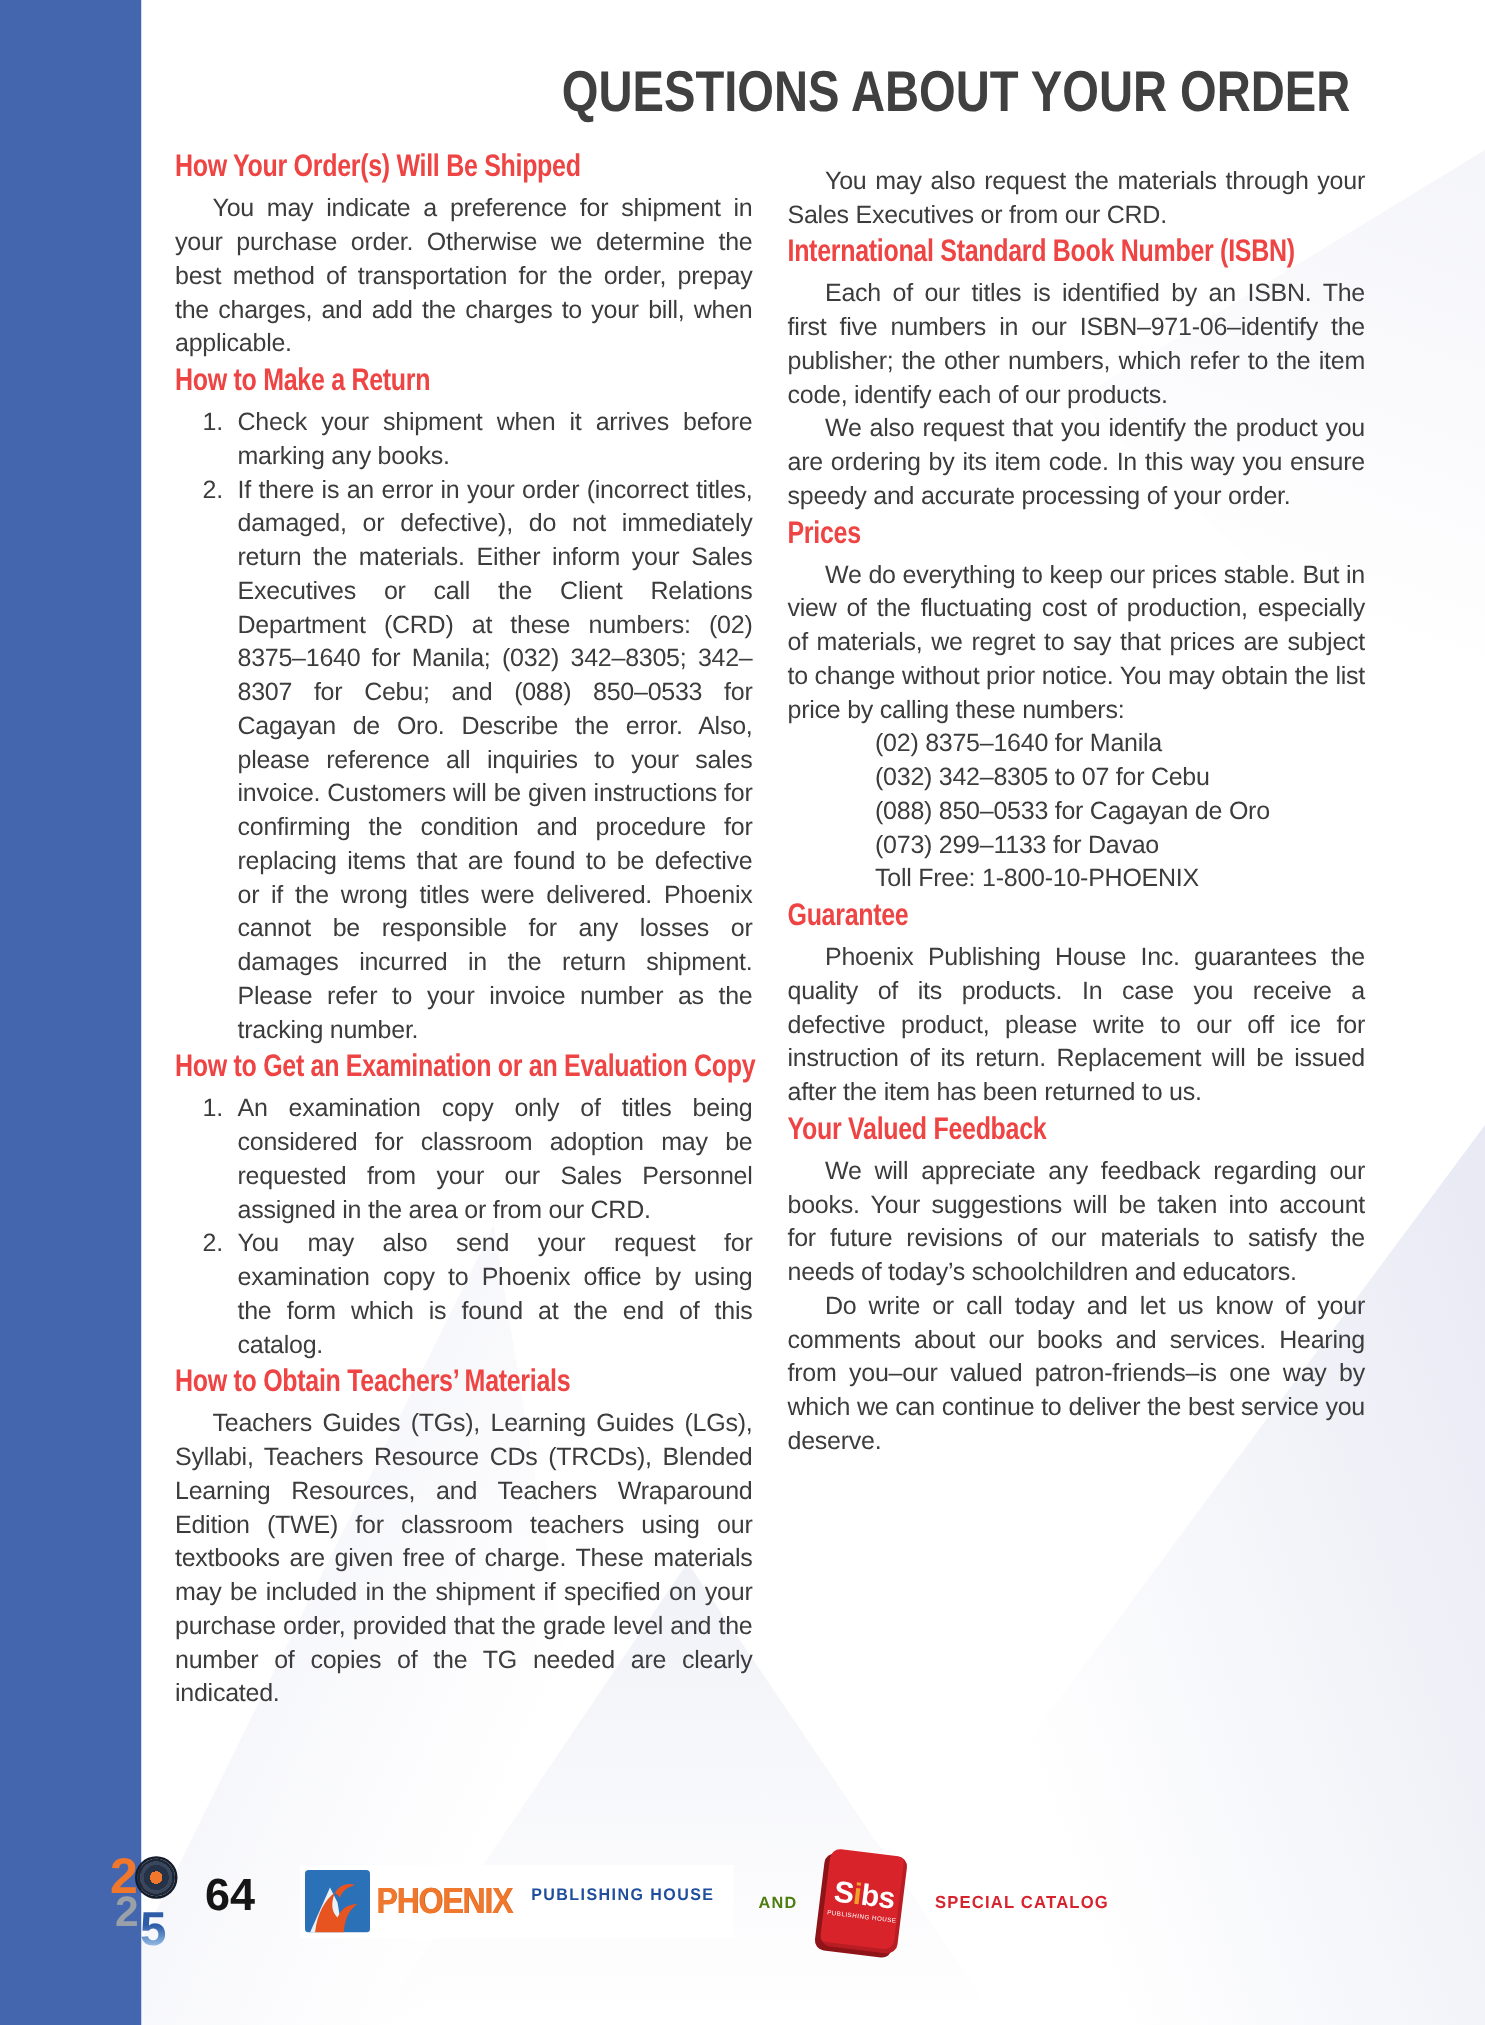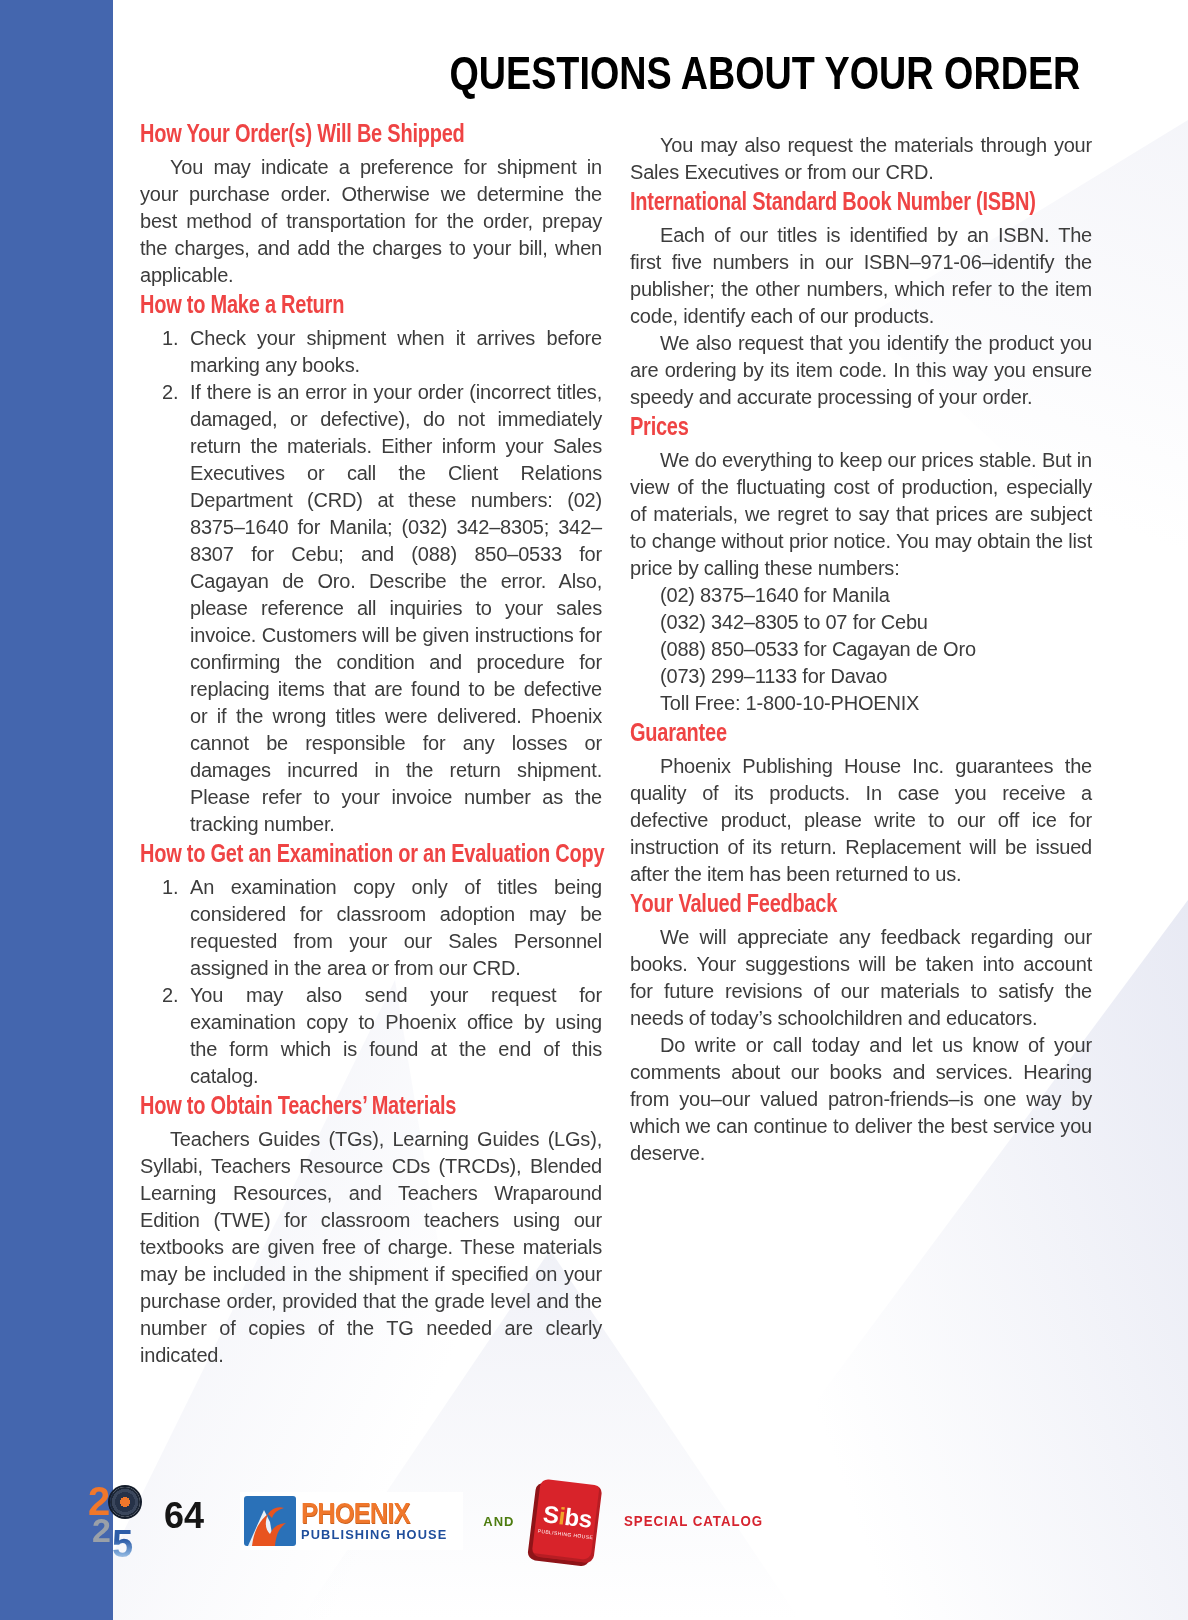--- a/index.html
+++ b/index.html
@@ -25,21 +25,21 @@
     background:linear-gradient(200deg, rgba(232,233,243,0.45), rgba(255,255,255,0) 70%);
     clip-path:polygon(100% 0,100% 100%,0 40%);}
 
   .sidebar{
     position:absolute;left:0;top:0;width:113px;height:1620px;
     background:#4466AE;z-index:1;
   }
 
   .page-title{
     position:absolute;top:48px;right:108px;z-index:2;
-    color:#000000;font-weight:bold;font-size:46px;line-height:1.1;
+    color:#404040;font-weight:bold;font-size:46px;line-height:1.1;
     white-space:nowrap;
   }
   .page-title .squeeze{display:inline-block;transform:scaleX(0.82);transform-origin:right center;letter-spacing:0px;}
 
   .col{position:absolute;top:118px;width:462px;z-index:2;color:#3C3C3C;
     font-size:20px;line-height:27px;letter-spacing:-0.2px;}
   .col-left{left:140px;}
   .col-right{left:630px;padding-top:14px;box-sizing:border-box;}
 
   h2.red-heading{
@@ -52,40 +52,40 @@
     margin:0;text-align:justify;text-indent:30px;
   }
   ol.num-list{list-style:none;margin:0;padding:0;counter-reset:item;}
   ol.num-list li{
     position:relative;padding-left:50px;text-align:justify;counter-increment:item;
   }
   ol.num-list li::before{
     content:counter(item) ".";position:absolute;left:22px;top:0;
   }
   .phone-lines{margin-left:30px;}
-  .phone-line{white-space:nowrap;}
+  .phone-line{white-space:nowrap;margin-left:40px;}
 
   
   .footer{position:absolute;left:88px;top:1466px;height:110px;width:640px;z-index:3;
     display:flex;align-items:center;}
   .year-logo{position:relative;width:58px;height:88px;flex:0 0 auto;font-weight:bold;}
   .year-digit{position:absolute;font-size:36px;line-height:1;}
   .yd-2a{left:0;top:4px;color:#F0772B;font-size:40px;}
   .yd-0{left:22px;top:10px;width:30px;height:30px;border-radius:50%;
     background:radial-gradient(circle at 50% 50%, #F0772B 0 5px, #263248 5px 10px, #3a465c 10px 13px, #1d2737 13px);
     box-shadow:0 0 0 2px #141c2a;}
   .yd-2b{left:4px;top:36px;color:#9aa0a8;font-size:34px;}
   .yd-5{left:24px;top:48px;color:#3f6cb3;font-size:38px;
     background:linear-gradient(180deg,#2e5da8 40%, #7ea8d8 75%, #cfe2f2 100%);
     -webkit-background-clip:text;background-clip:text;-webkit-text-fill-color:transparent;}
   .page-number{font-size:36px;font-weight:bold;color:#151515;margin:0 0 10px 18px;flex:0 0 auto;}
 
   .phoenix-logo{display:flex;align-items:center;background:#ffffff;padding:4px 8px 4px 4px;margin-left:36px;flex:0 0 auto;}
   .phoenix-icon{width:52px;height:50px;flex:0 0 auto;}
-  .phoenix-text{margin-left:5px;display:flex;flex-direction:column;}
+  .phoenix-text{margin-left:5px;display:flex;flex-direction:row;}
   .phoenix-name{color:#F0772B;font-weight:bold;font-size:29px;line-height:27px;letter-spacing:-1px;
     transform:scaleX(0.88);transform-origin:left center;white-space:nowrap;
     text-shadow:0.5px 0.5px 0 #c85f1d;}
   .phoenix-sub{color:#1F4E9C;font-weight:bold;font-size:13.5px;letter-spacing:1.2px;line-height:16px;
     transform:scaleX(0.95);transform-origin:left center;white-space:nowrap;}
   .and-label{color:#4d7c0f;font-size:13px;font-weight:bold;letter-spacing:1px;margin-left:20px;flex:0 0 auto;}
 
   .sibs-logo{position:relative;width:62px;height:78px;margin-left:22px;flex:0 0 auto;
     background:#D8232A;border-radius:8px;transform:rotate(7deg);
     box-shadow:-4px 4px 0 #8f1418, inset -3px -3px 0 rgba(0,0,0,0.15);

